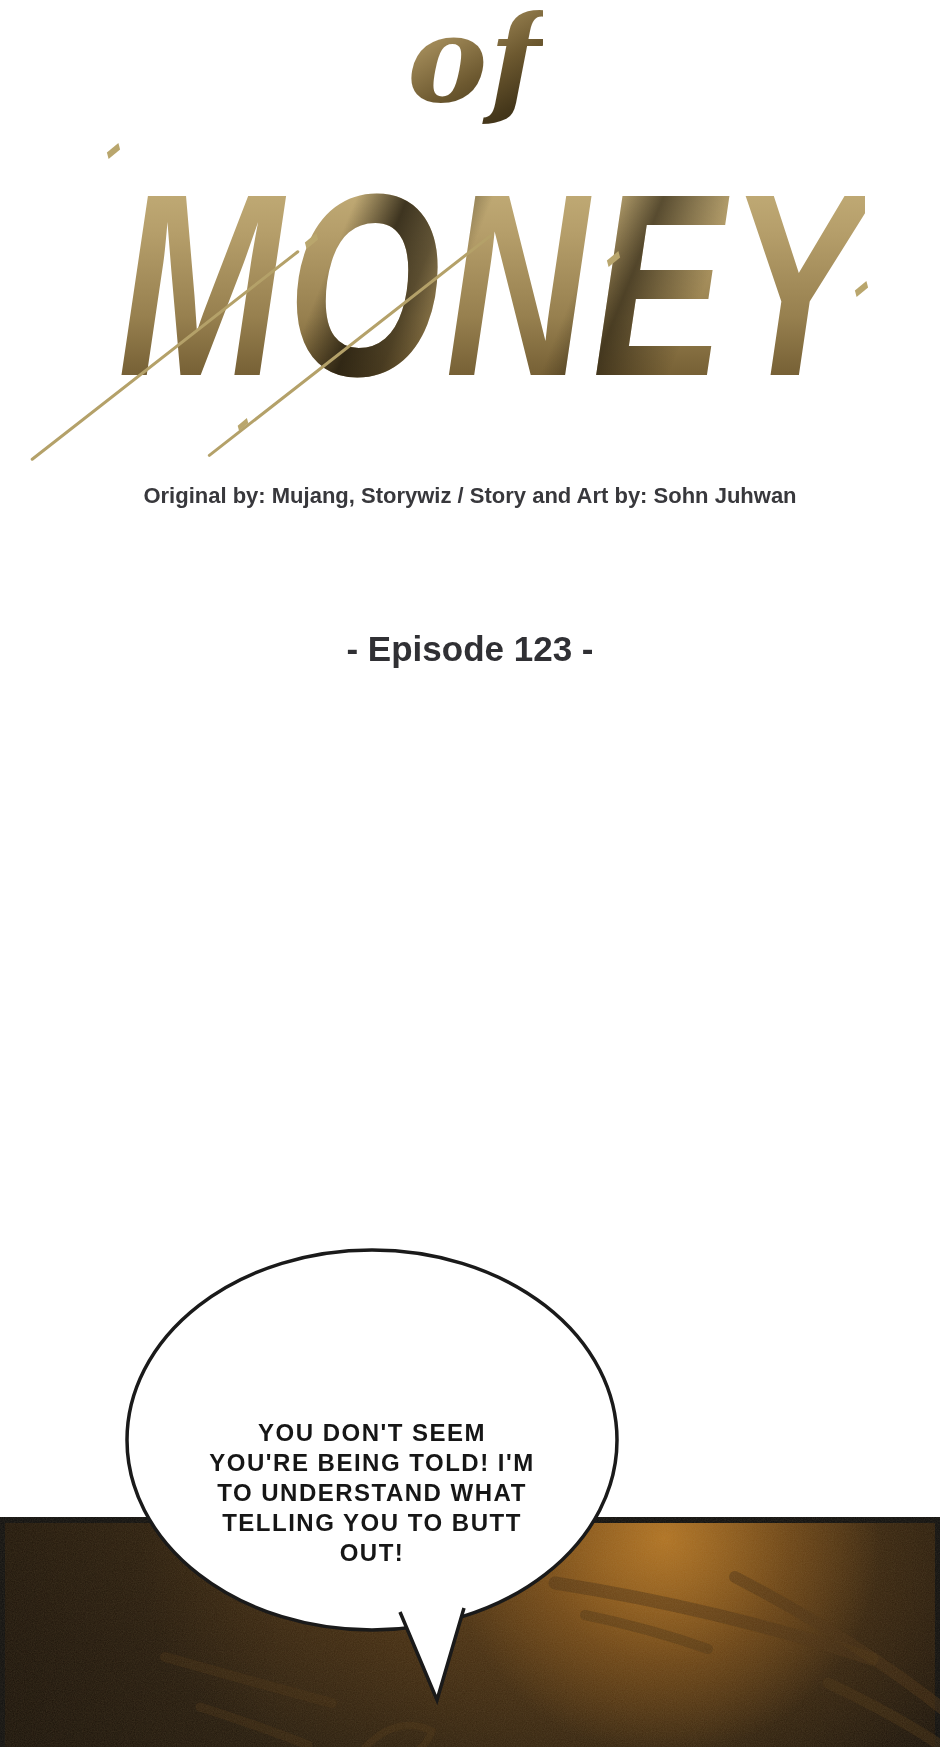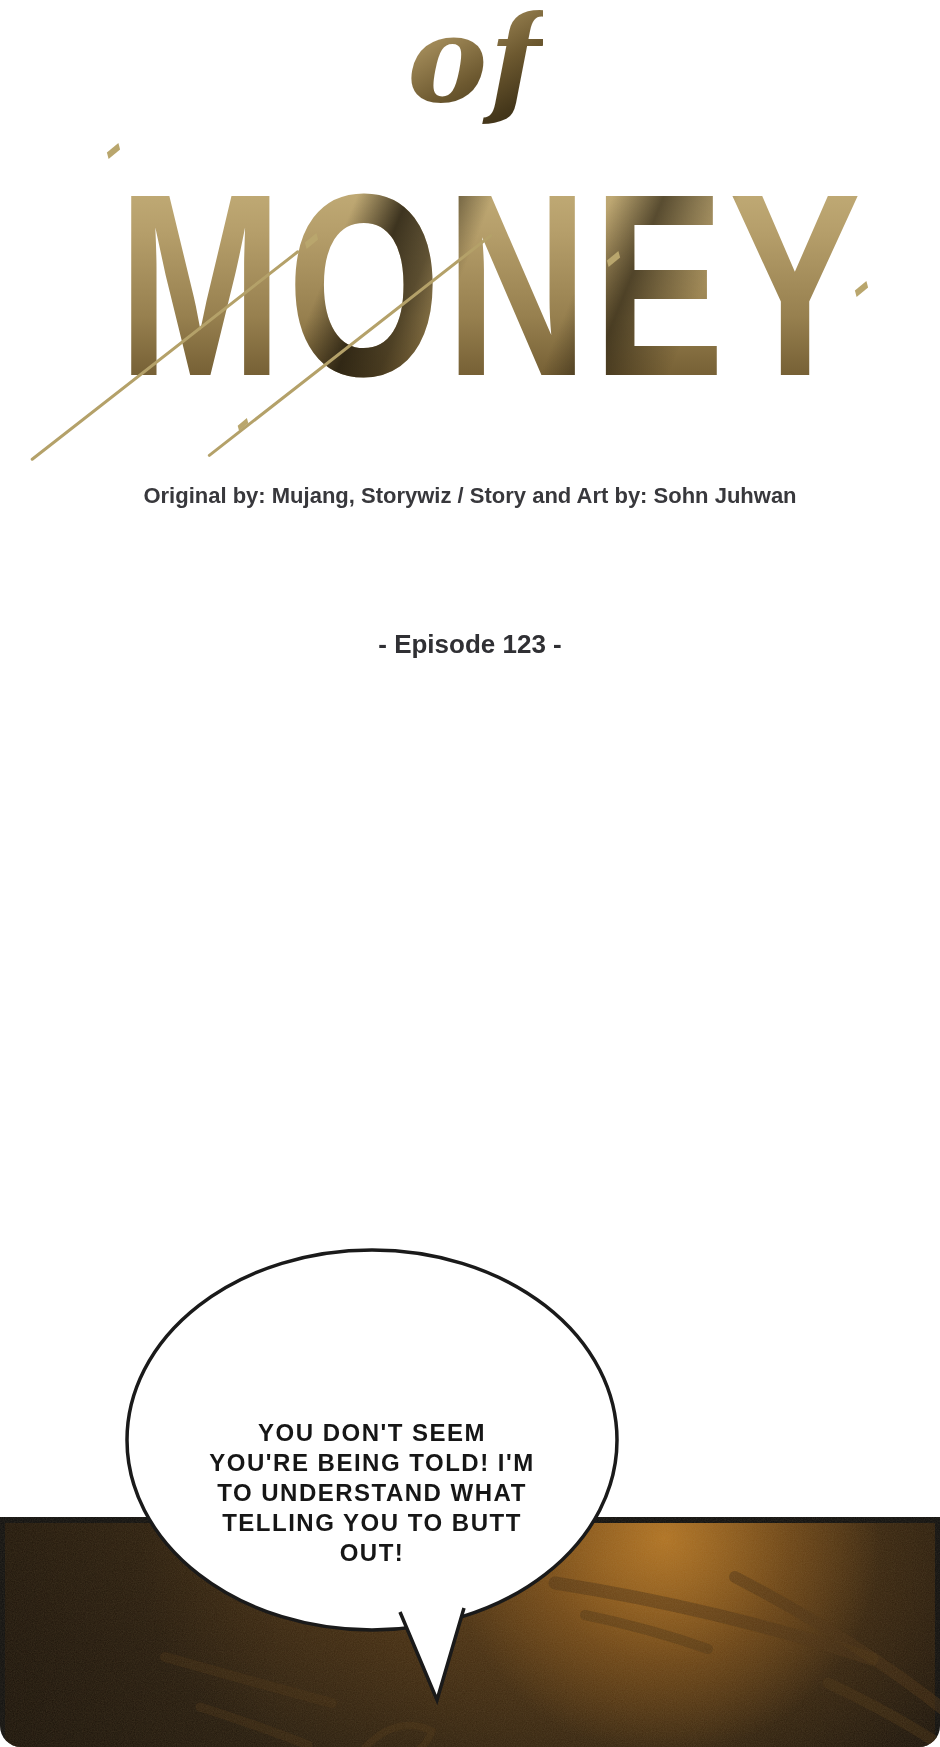--- a/index.html
+++ b/index.html
@@ -1,37 +1,38 @@
 <!DOCTYPE html>
 <html><head>
 <meta charset="utf-8">
 <style>
   * { margin:0; padding:0; box-sizing:border-box; }
   body { background:#ffffff; font-family:"Liberation Sans", sans-serif; }
   .page {
     position:relative; width:940px; height:1747px;
-    background:#ffffff; overflow:hidden; margin:0 auto;border-radius:21px;
+    background:#ffffff; overflow:hidden; margin:0 auto;
   }
 
   
   .of-wrap {
     position:absolute; top:-16px; left:0; width:950px; text-align:center;
     pointer-events:none;
   }
   .of-text {
     display:inline-block;
     font-family:"DejaVu Serif", serif;
     font-style:italic; font-weight:bold;
     font-size:120px; line-height:1.25; letter-spacing:2px;
     background:linear-gradient(150deg,#c7ae72 6%,#9d8655 34%,#6d5930 58%,#46381b 80%,#2f2611 100%);
     -webkit-background-clip:text; background-clip:text; color:transparent;
   }
   .money-wrap {
     position:absolute; top:155px; left:0; width:940px; text-align:center;
     pointer-events:none;
+    font-style:italic;
   }
   .money-stack { position:relative; display:inline-block; transform:scaleX(0.76); transform-origin:50% 50%; }
   .money-text {
     display:inline-block; font-weight:bold; font-size:260px; line-height:1;
     letter-spacing:6px; font-family:"Liberation Sans", sans-serif;
     -webkit-background-clip:text; background-clip:text; color:transparent;
   }
   .money-base {
     background-image:linear-gradient(180deg,#c9b47e 0%,#b59e6a 30%,#97804f 62%,#76603454 62%,#7a6438 82%,#64502b 100%);
     background-image:linear-gradient(180deg,#c9b47e 0%,#b59e6a 30%,#97804f 62%,#7a6438 82%,#64502b 100%);
@@ -58,21 +59,21 @@
   .speck-4 { left:854px; top:286px; }
   .speck-5 { left:237px; top:422px; width:12px; height:5px; }
 
   
   .credits {
     position:absolute; top:483px; left:0; width:940px; text-align:center;
     font-size:22px; font-weight:600; color:#38383c; letter-spacing:0px;
   }
   .episode {
     position:absolute; top:629px; left:0; width:940px; text-align:center;
-    font-size:26px; font-weight:600; color:#303034;
+    font-size:35px; font-weight:600; color:#303034;
   }
 
   
   .panel {
     position:absolute; left:0; top:1517px; width:940px; height:230px;
     border-top:6px solid #0e0e0e; border-left:5px solid #0e0e0e; border-right:5px solid #0e0e0e;
     background:
       radial-gradient(circle 300px at 660px 15px, rgba(216,141,42,0.70), rgba(168,104,28,0.38) 42%, rgba(0,0,0,0) 72%),
       radial-gradient(ellipse 620px 360px at 600px 40px, rgba(140,88,26,0.50), rgba(0,0,0,0) 75%),
       linear-gradient(90deg, rgba(16,11,6,0.55) 0%, rgba(0,0,0,0) 30%),

